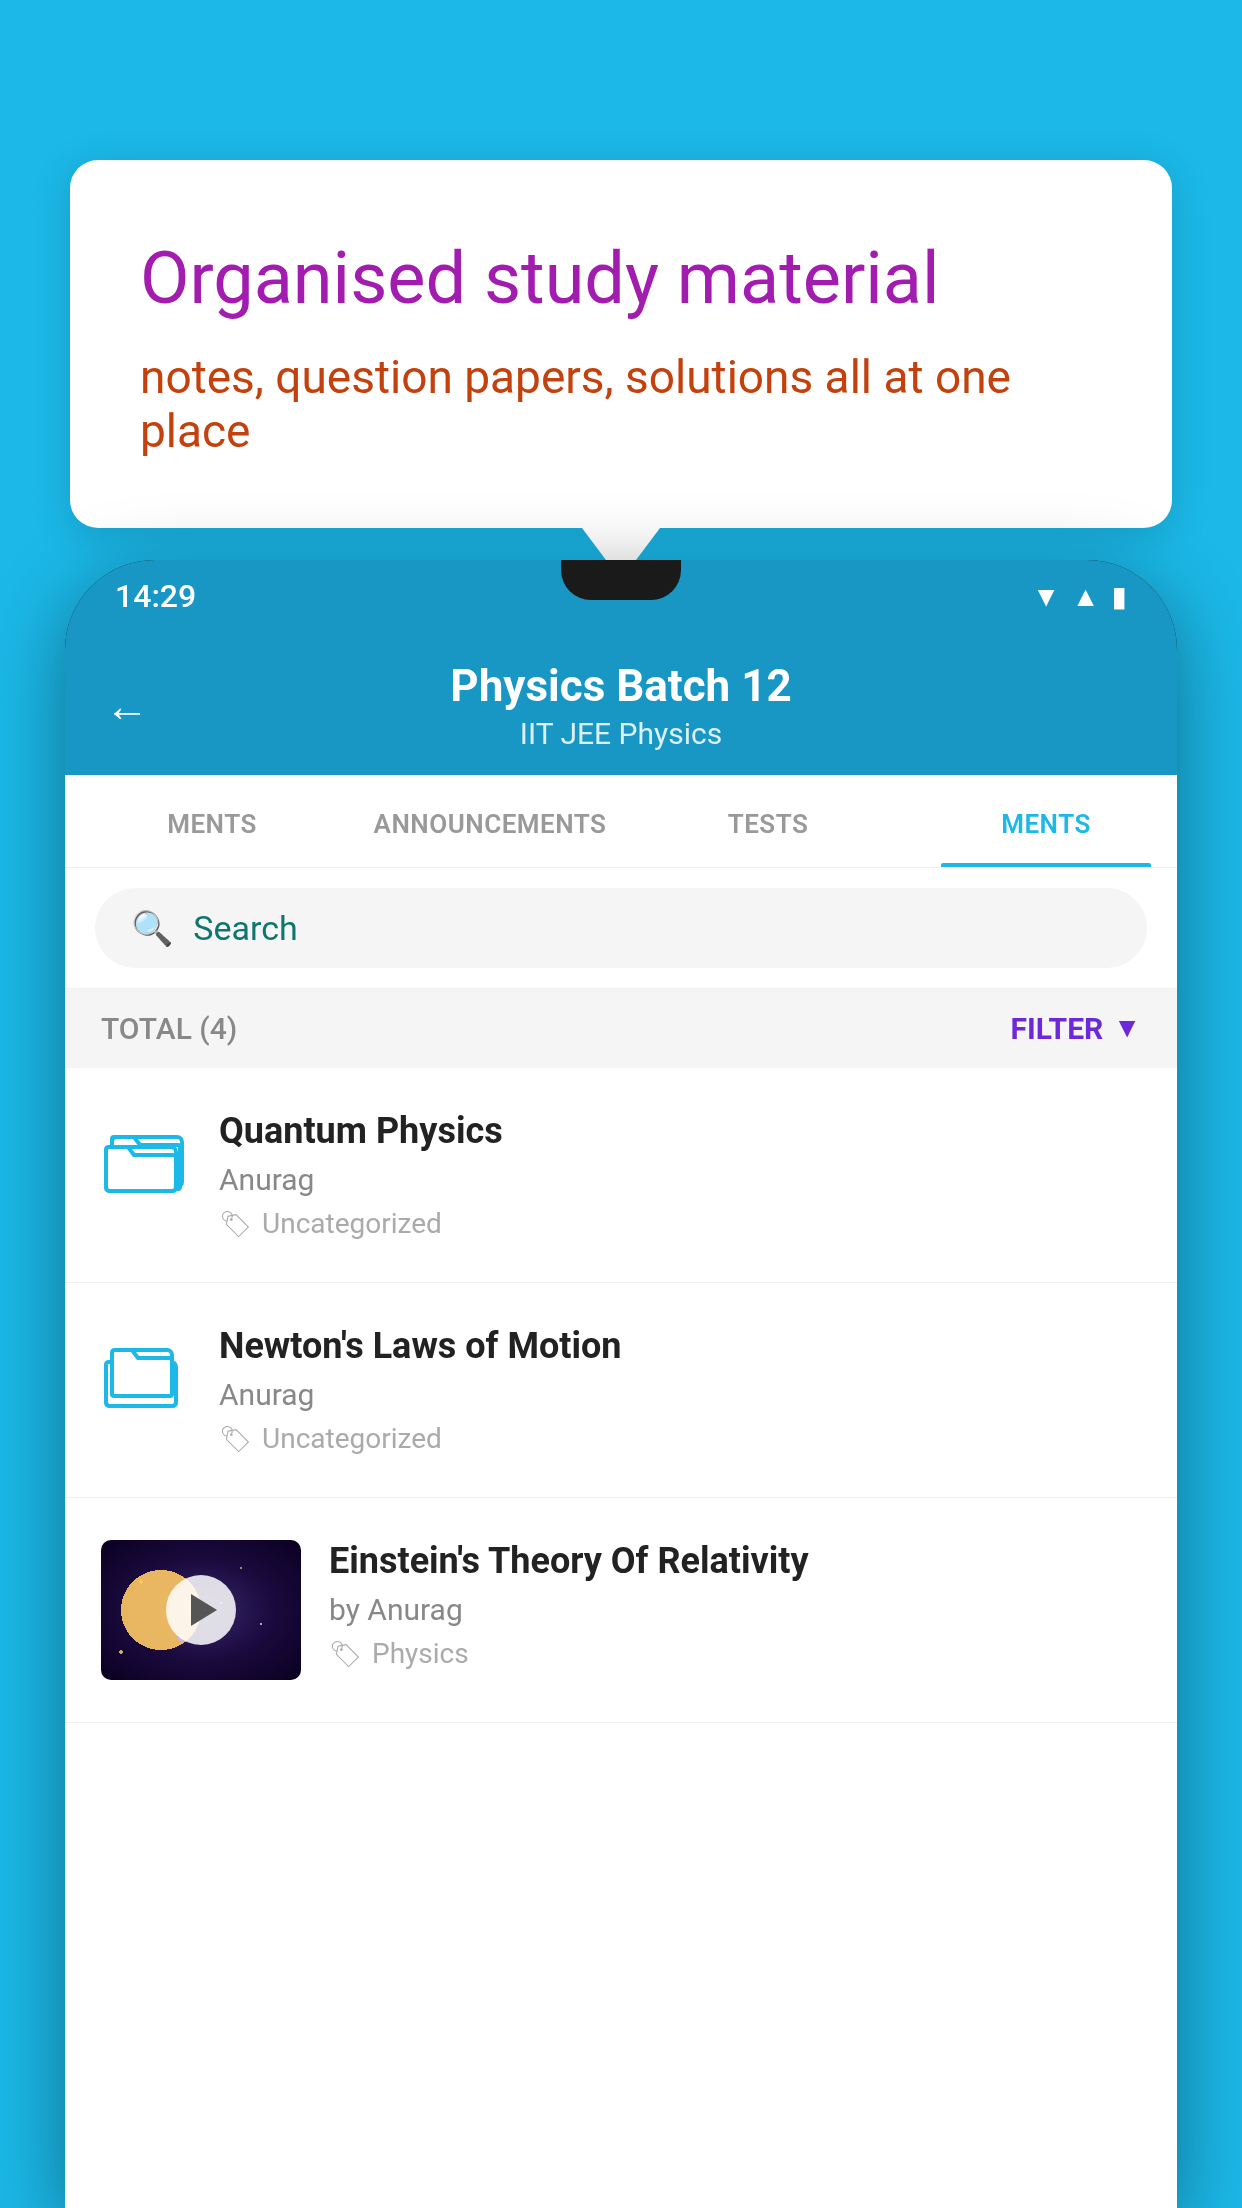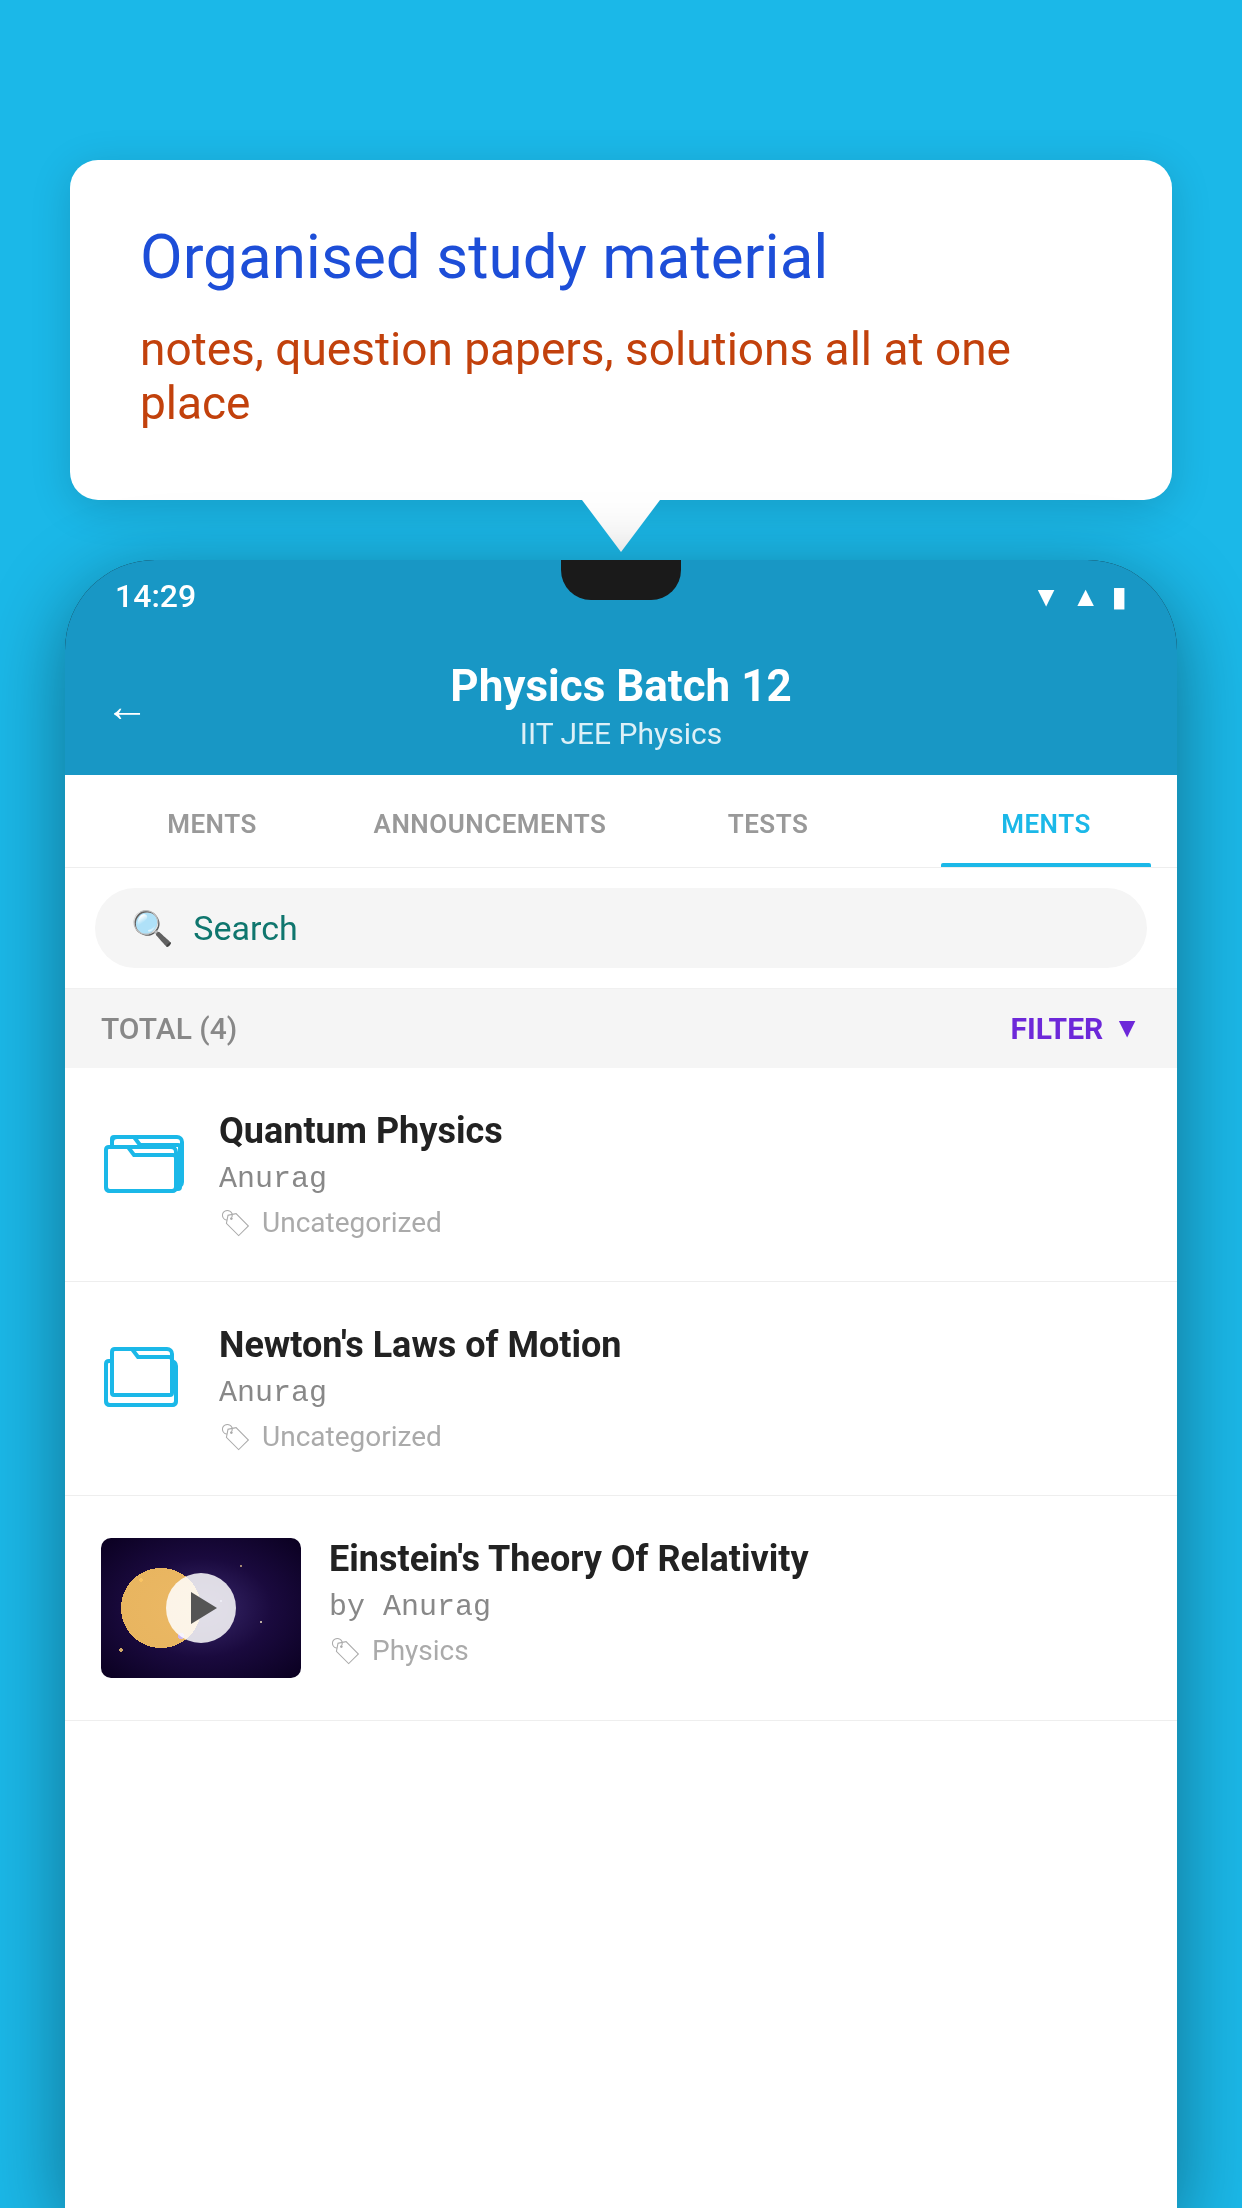--- a/index.html
+++ b/index.html
@@ -32,25 +32,26 @@
       left: 50%;
       transform: translateX(-50%);
       width: 0;
       height: 0;
       border-left: 42px solid transparent;
       border-right: 42px solid transparent;
       border-top: 56px solid white;
     }
 
     .bubble-title {
-      font-size: 62px;
+      font-size: 72px;
       font-weight: 400;
-      color: #1d4ed8;
+      color: #a21caf;
       line-height: 1.2;
       margin-bottom: 28px;
+      margin-top: 16px;
     }
 
     .bubble-subtitle {
       font-size: 46px;
       color: #c2410c;
       font-weight: 400;
     }
 
     
     .phone-frame {
@@ -259,21 +260,20 @@
       font-size: 36px;
       font-weight: 700;
       color: #222;
       margin-bottom: 10px;
     }
 
     .video-author {
       font-size: 30px;
       color: #888;
       margin-bottom: 10px;
-      font-family: Liberation Mono, monospace;
     }
 
     .video-tag {
       display: flex;
       align-items: center;
       gap: 10px;
       color: #aaa;
       font-size: 28px;
     }
 

